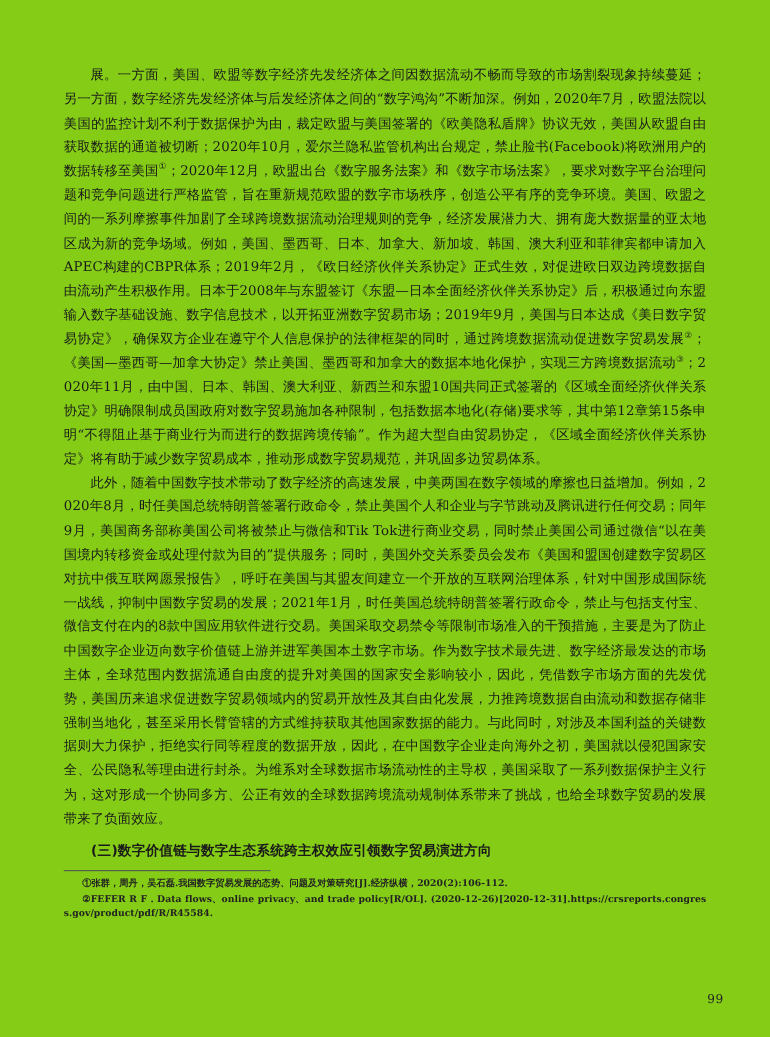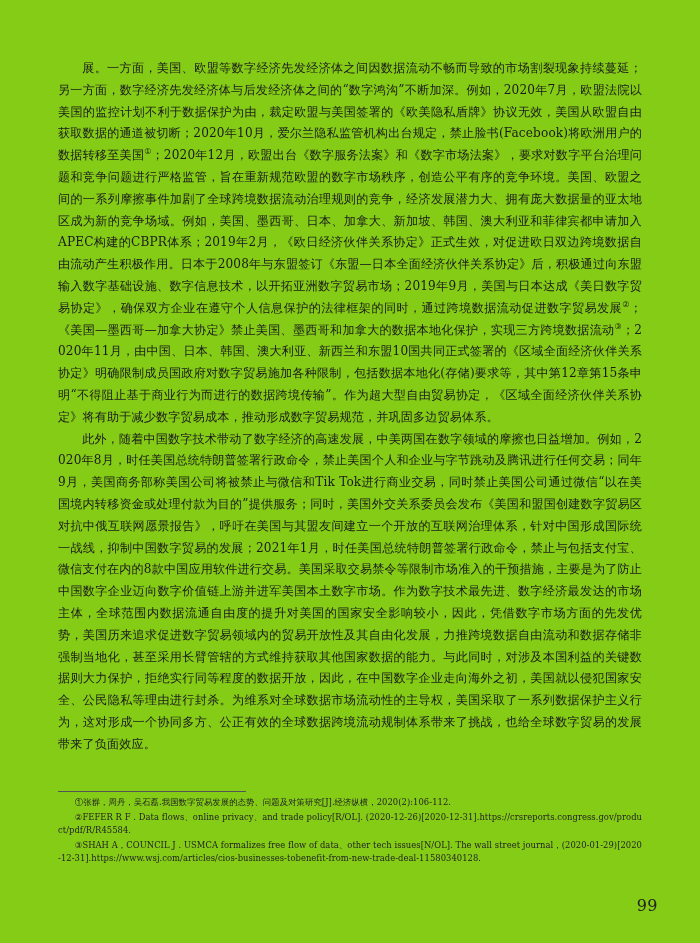--- a/index.html
+++ b/index.html
@@ -60,47 +60,48 @@
   }
   .footnotes p {
     margin: 0 0 1px 0;
     font-size: 8.4px;
     line-height: 13.6px;
     text-align: justify;
     text-indent: 2em;
     letter-spacing: 0.05px;
     word-break: break-all;
     color: #222;
+    font-weight: bold;
   }
   .page-number {
     position: absolute;
     right: 42px;
     bottom: 28px;
-    font-size: 16px;
+    font-size: 11px;
     letter-spacing: 0.5px;
     color: #222;
   }
 </style>
 </head>
 <body>
 
 <div class="page">
 
   <div class="content">
 
     <p class="body-para"><span>展。一方面，美国、欧盟等数字经济先发经济体之间因数据流动不畅而导致的市场割裂现象持续蔓延；另一方面，数字经济先发经济体与后发经济体之间的“数字鸿沟”不断加深。例如，2020年7月，欧盟法院以美国的监控计划不利于数据保护为由，裁定欧盟与美国签署的《欧美隐私盾牌》协议无效，美国从欧盟自由获取数据的通道被切断；2020年10月，爱尔兰隐私监管机构出台规定，禁止脸书(Facebook)将欧洲用户的数据转移至美国</span><sup class="fn-ref">①</sup><span>；2020年12月，欧盟出台《数字服务法案》和《数字市场法案》，要求对数字平台治理问题和竞争问题进行严格监管，旨在重新规范欧盟的数字市场秩序，创造公平有序的竞争环境。美国、欧盟之间的一系列摩擦事件加剧了全球跨境数据流动治理规则的竞争，经济发展潜力大、拥有庞大数据量的亚太地区成为新的竞争场域。例如，美国、墨西哥、日本、加拿大、新加坡、韩国、澳大利亚和菲律宾都申请加入APEC构建的CBPR体系；2019年2月，《欧日经济伙伴关系协定》正式生效，对促进欧日双边跨境数据自由流动产生积极作用。日本于2008年与东盟签订《东盟—日本全面经济伙伴关系协定》后，积极通过向东盟输入数字基础设施、数字信息技术，以开拓亚洲数字贸易市场；2019年9月，美国与日本达成《美日数字贸易协定》，确保双方企业在遵守个人信息保护的法律框架的同时，通过跨境数据流动促进数字贸易发展</span><sup class="fn-ref">②</sup><span>；《美国—墨西哥—加拿大协定》禁止美国、墨西哥和加拿大的数据本地化保护，实现三方跨境数据流动</span><sup class="fn-ref">③</sup><span>；2020年11月，由中国、日本、韩国、澳大利亚、新西兰和东盟10国共同正式签署的《区域全面经济伙伴关系协定》明确限制成员国政府对数字贸易施加各种限制，包括数据本地化(存储)要求等，其中第12章第15条申明“不得阻止基于商业行为而进行的数据跨境传输”。作为超大型自由贸易协定，《区域全面经济伙伴关系协定》将有助于减少数字贸易成本，推动形成数字贸易规范，并巩固多边贸易体系。</span></p>
 
     <p class="body-para">此外，随着中国数字技术带动了数字经济的高速发展，中美两国在数字领域的摩擦也日益增加。例如，2020年8月，时任美国总统特朗普签署行政命令，禁止美国个人和企业与字节跳动及腾讯进行任何交易；同年9月，美国商务部称美国公司将被禁止与微信和Tik Tok进行商业交易，同时禁止美国公司通过微信“以在美国境内转移资金或处理付款为目的”提供服务；同时，美国外交关系委员会发布《美国和盟国创建数字贸易区对抗中俄互联网愿景报告》，呼吁在美国与其盟友间建立一个开放的互联网治理体系，针对中国形成国际统一战线，抑制中国数字贸易的发展；2021年1月，时任美国总统特朗普签署行政命令，禁止与包括支付宝、微信支付在内的8款中国应用软件进行交易。美国采取交易禁令等限制市场准入的干预措施，主要是为了防止中国数字企业迈向数字价值链上游并进军美国本土数字市场。作为数字技术最先进、数字经济最发达的市场主体，全球范围内数据流通自由度的提升对美国的国家安全影响较小，因此，凭借数字市场方面的先发优势，美国历来追求促进数字贸易领域内的贸易开放性及其自由化发展，力推跨境数据自由流动和数据存储非强制当地化，甚至采用长臂管辖的方式维持获取其他国家数据的能力。与此同时，对涉及本国利益的关键数据则大力保护，拒绝实行同等程度的数据开放，因此，在中国数字企业走向海外之初，美国就以侵犯国家安全、公民隐私等理由进行封杀。为维系对全球数据市场流动性的主导权，美国采取了一系列数据保护主义行为，这对形成一个协同多方、公正有效的全球数据跨境流动规制体系带来了挑战，也给全球数字贸易的发展带来了负面效应。</p>
 
+    <h2 class="section-heading">(三)数字价值链与数字生态系统跨主权效应引领数字贸易演进方向</h2>
 
 
   </div>
 
   <div class="footnotes">
     <div class="fn-divider"></div>
     <p>①张群，周丹，吴石磊.我国数字贸易发展的态势、问题及对策研究[J].经济纵横，2020(2):106-112.</p>
     <p>②FEFER R F . Data flows、online privacy、and trade policy[R/OL]. (2020-12-26)[2020-12-31].https://crsreports.congress.gov/product/pdf/R/R45584.</p>
-    <p>③SHAH A，COUNCIL J . USMCA formalizes free flow of data、other tech issues[N/OL]. The wall street journal，(2020-01-29)[2020-12-31].https://www.wsj.com/articles/cios-businesses-tobenefit-from-new-trade-deal-11580340128.</p>
   </div>
 
   <div class="page-number">99</div>
 
 </div>
 
 </body></html>

